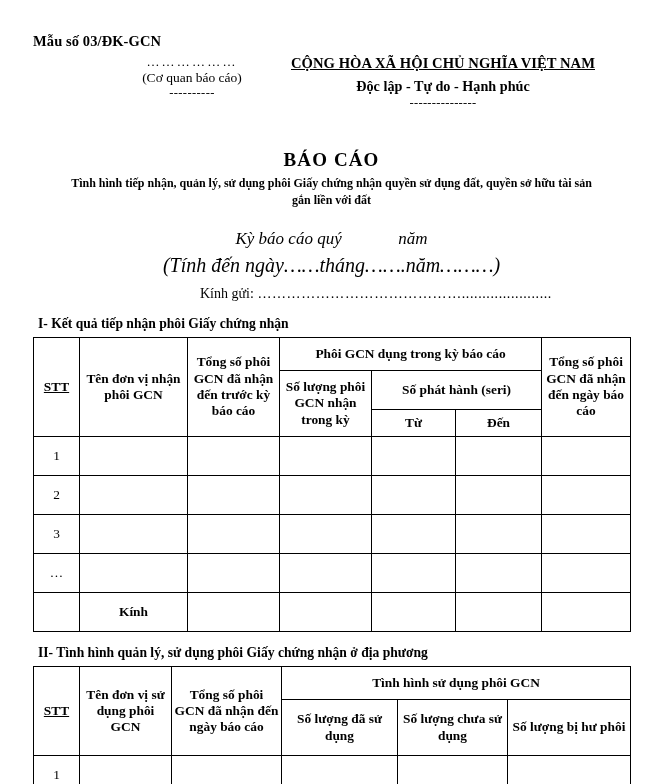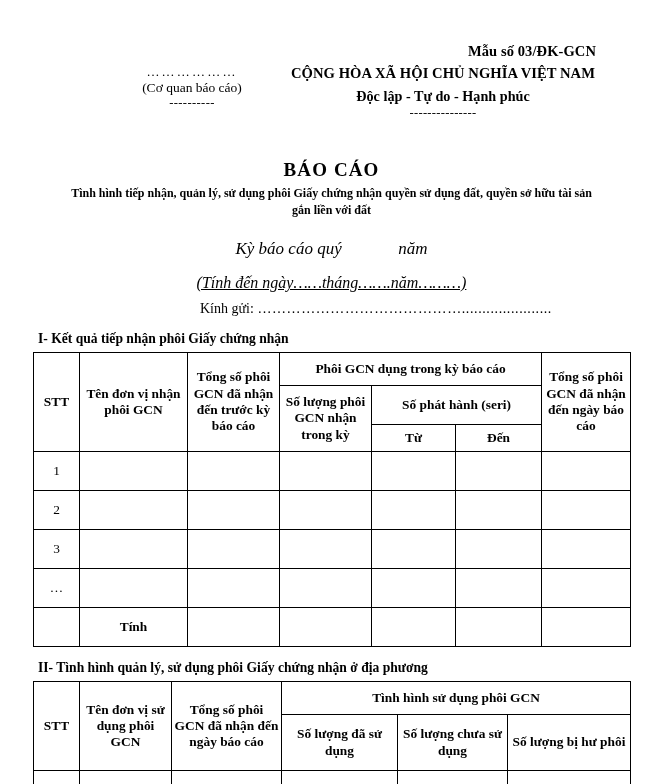--- a/index.html
+++ b/index.html
@@ -17,24 +17,24 @@
   .page {
     position: relative;
     width: 663px;
     height: 784px;
     box-sizing: border-box;
     padding: 0 33px;
   }
 
   
   .form-code {
-    text-align: right;
+    text-align: left;
     font-weight: bold;
     font-size: 14.5px;
-    padding-top: 43px;
+    padding-top: 33px;
     padding-right: 34px;
     letter-spacing: 0.1px;
   }
   .header-row {
     position: relative;
     height: 62px;
     margin-top: 5px;
   }
   .agency-block {
     position: absolute;
@@ -60,20 +60,21 @@
     left: 220px;
     top: 0;
     width: 380px;
     text-align: center;
   }
   .nation-line {
     font-weight: bold;
     font-size: 14.6px;
     letter-spacing: 0.05px;
     white-space: nowrap;
+    text-decoration: underline;
   }
   .motto-line {
     font-weight: bold;
     font-size: 14.2px;
     margin-top: 6px;
   }
   .motto-rule {
     font-size: 12.5px;
     letter-spacing: 0.3px;
     margin-top: 1px;
@@ -100,23 +101,22 @@
     font-size: 17px;
     margin-top: 20px;
     font-style: italic;
   }
   .period-line .gap {
     display: inline-block;
     width: 48px;
   }
   .asof-line {
     font-style: italic;
-    font-size: 16px;
-    margin-top: 15px;
-    text-decoration: underline;
+    font-size: 20px;
+    margin-top: 5px;
   }
   .recipient-line {
     font-size: 14px;
     margin-top: 9px;
     text-align: center;
     padding-left: 89px;
   }
   .recipient-line .dots {
     letter-spacing: 0.6px;
   }
@@ -167,21 +167,21 @@
   .t1 .c-to    { width: 86px; }
   .t1 .c-tot   { width: 89px; }
 
   .t2 .c-stt   { width: 46px; }
   .t2 .c-name  { width: 92px; }
   .t2 .c-recv  { width: 110px; }
   .t2 .c-used  { width: 116px; }
   .t2 .c-unused{ width: 110px; }
   .t2 .c-dmg   { width: 123px; }
 
-  .hdr-tall { height: 84px; }
+  .hdr-tall { height: 84px; text-decoration: underline; }
   .hdr-top  { height: 28px; }
   .hdr-mid  { height: 34px; }
   .hdr-bot  { height: 22px; }
 </style>
 </head>
 <body>
 
 <div class="page">
 
   <div class="form-code">Mẫu số 03/ĐK-GCN</div>
@@ -281,21 +281,21 @@
         <td class="idx">…</td>
         <td></td>
         <td></td>
         <td></td>
         <td></td>
         <td></td>
         <td></td>
       </tr>
       <tr>
         <td class="idx"></td>
-        <td class="total-label">Tính</td>
+        <td class="total-label">Kính</td>
         <td></td>
         <td></td>
         <td></td>
         <td></td>
         <td></td>
       </tr>
     </tbody>
   </table>
 
   <div class="section-heading second">II- Tình hình quản lý, sử dụng phôi Giấy chứng nhận ở địa phương</div>

